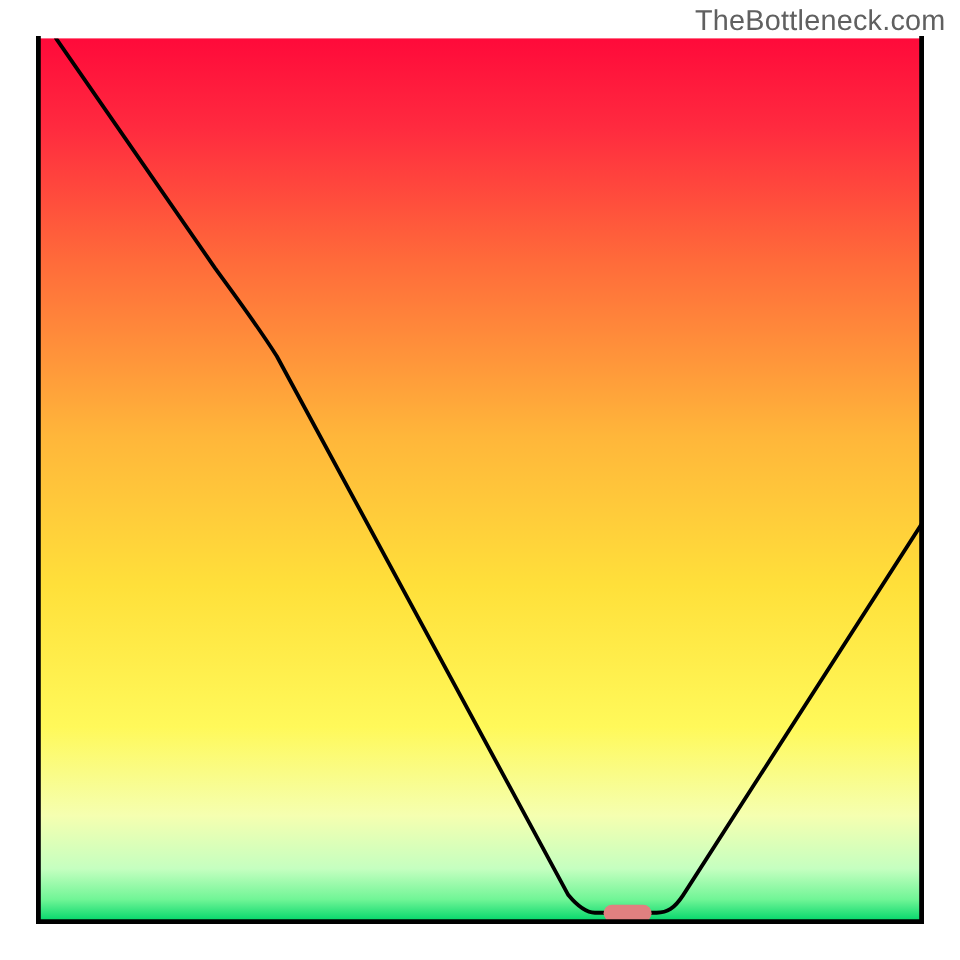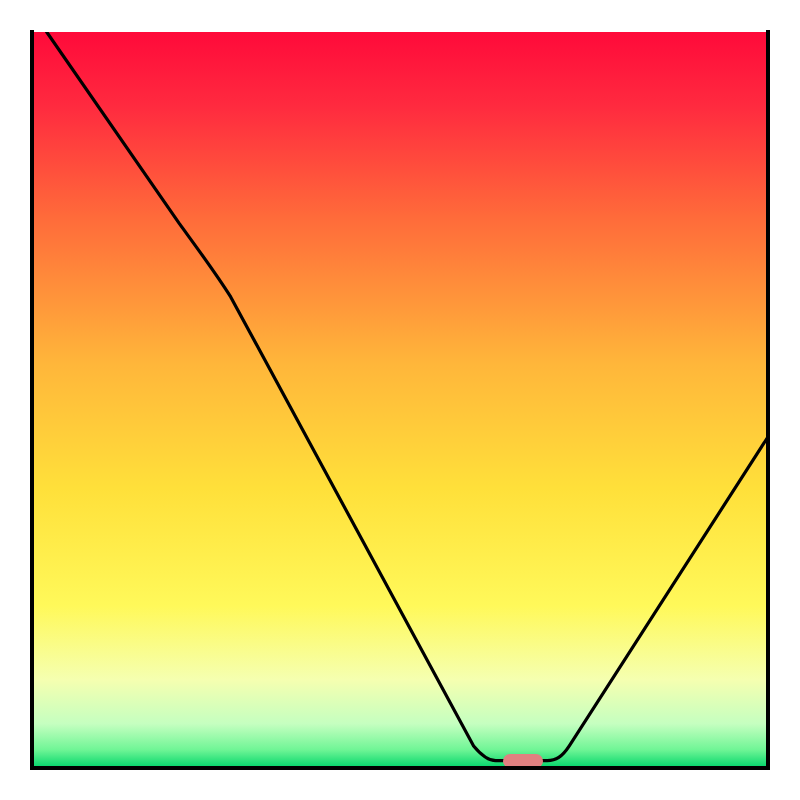--- a/index.html
+++ b/index.html
@@ -68,14 +68,15 @@
 
   <rect x="503" y="754" width="40" height="14" rx="7" ry="7" fill="#e08080"></rect>
 
   <g stroke="#000000" stroke-width="4" fill="none">
     <line x1="32" y1="30" x2="32" y2="770"></line>
     <line x1="768" y1="30" x2="768" y2="770"></line>
     <line x1="30" y1="768" x2="770" y2="768"></line>
   </g>
 </svg>
 
+<div class="watermark">TheBottleneck.com</div>
 
 </div>
 
 </body></html>

